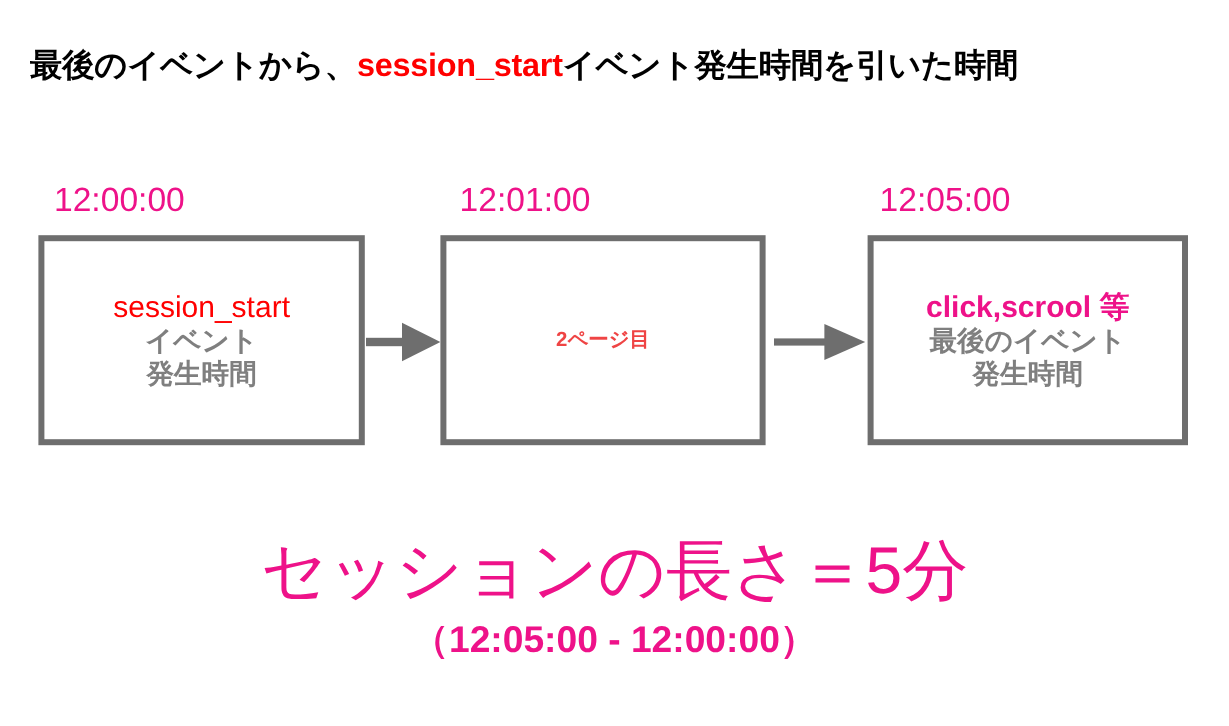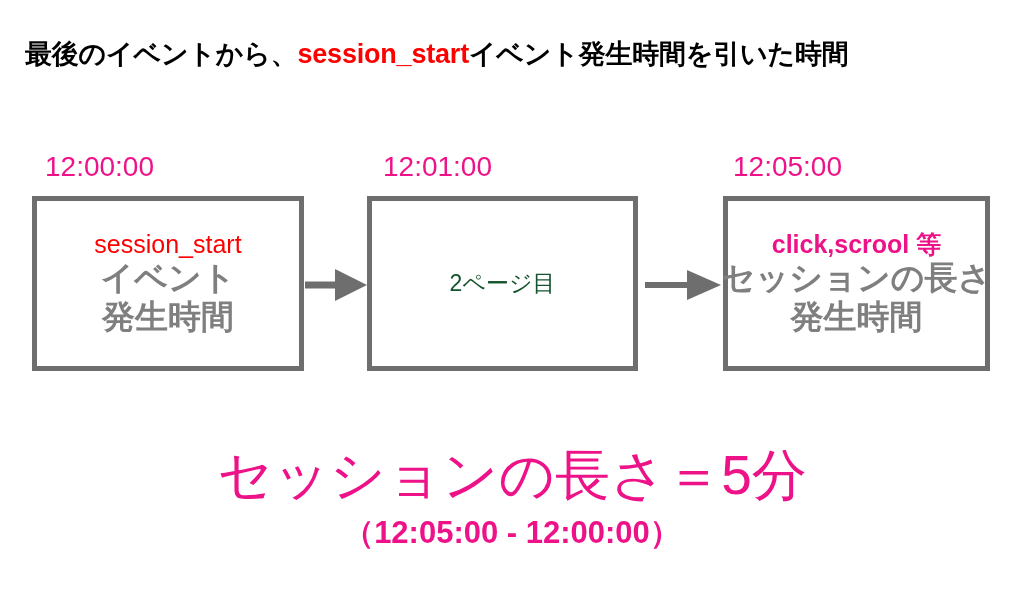--- a/index.html
+++ b/index.html
@@ -70,27 +70,27 @@
     font-size: 25px;
     font-weight: normal;
   }
   .node-line.lbl-magenta {
     color: #ee1289;
     font-size: 25px;
     font-weight: bold;
   }
   .node-line.lbl-gray-bold {
     color: #7f7f7f;
-    font-size: 33px;
+    font-size: 23px;
     font-weight: bold;
   }
   .node-line.lbl-gray {
-    color: #14532d;
-    font-size: 23px;
-    font-weight: normal;
+    color: #ef4444;
+    font-size: 17px;
+    font-weight: bold;
   }
 
   
   .arrow {
     position: absolute;
   }
 
   
   #summary-main {
     position: absolute;
@@ -149,20 +149,20 @@
 
   <div class="arrow" style="left:645px; top:265px; width:76px; height:40px;">
     <svg width="76" height="40" viewBox="0 0 76 40" xmlns="http://www.w3.org/2000/svg">
       <rect x="0" y="17" width="44" height="6" fill="#6e6e6e"></rect>
       <polygon points="42,5 76,20 42,35" fill="#6e6e6e"></polygon>
     </svg>
   </div>
 
   <div class="node-box" style="left:723px; top:196px; width:267px; height:175px;">
     <div class="node-line lbl-magenta">click,scrool 等</div>
-    <div class="node-line lbl-gray-bold">セッションの長さ</div>
+    <div class="node-line lbl-gray-bold">最後のイベント</div>
     <div class="node-line lbl-gray-bold">発生時間</div>
   </div>
 
 </div>
 
 <div id="summary-main">セッションの長さ＝5分</div>
 <div id="summary-sub">（12:05:00 - 12:00:00）</div>
 
 </body></html>

